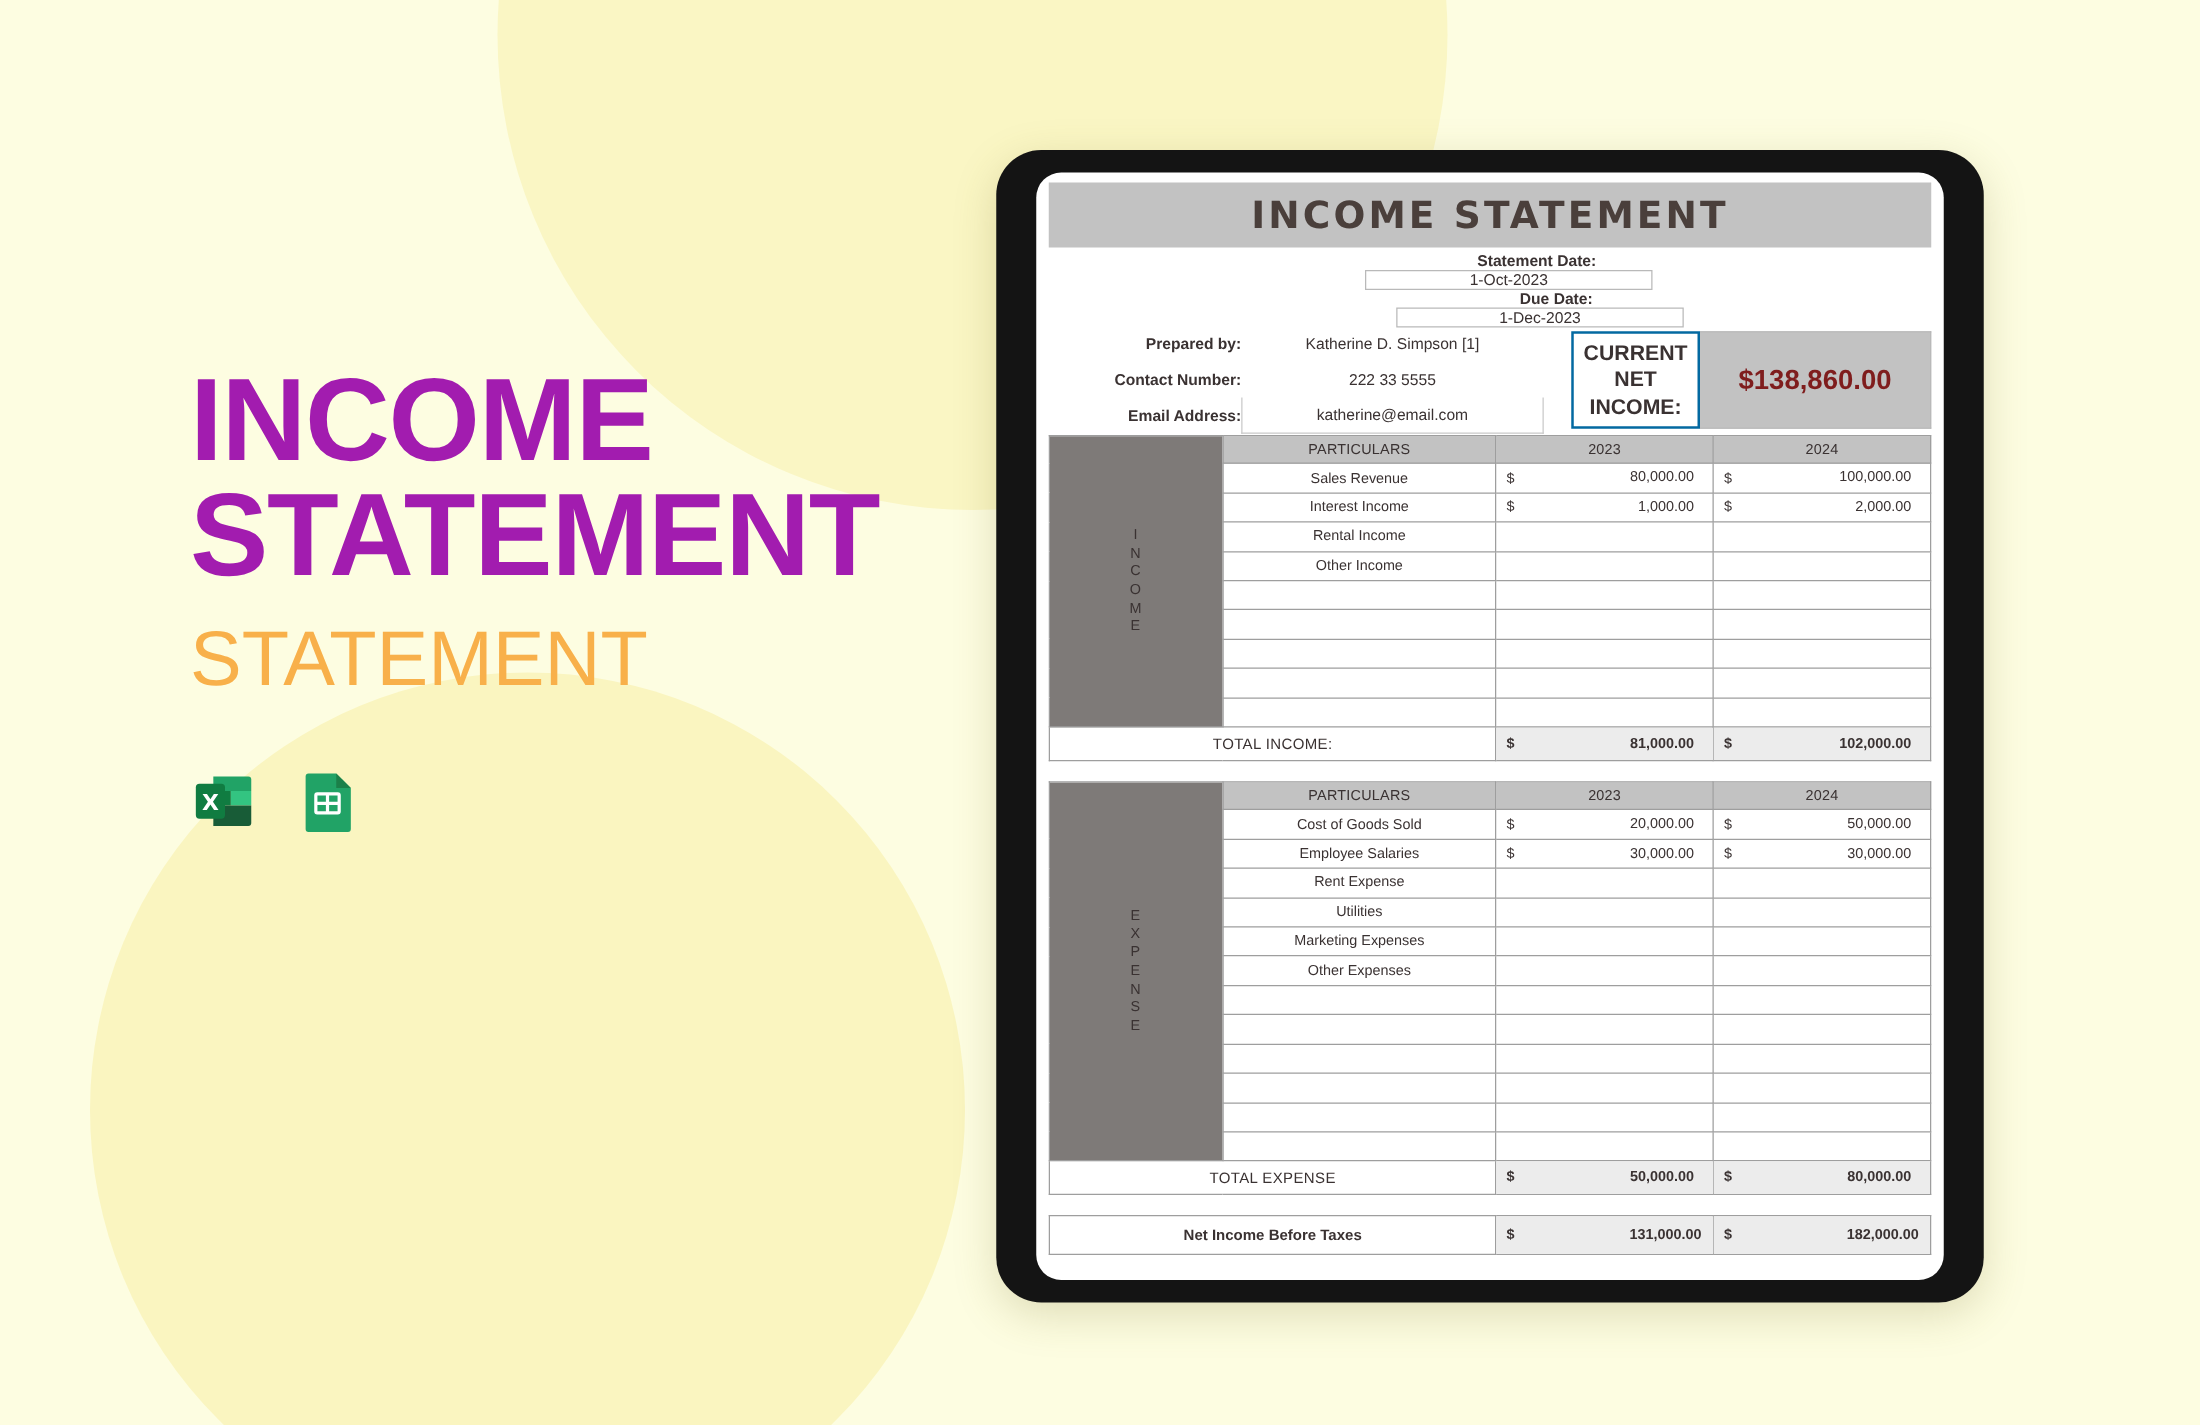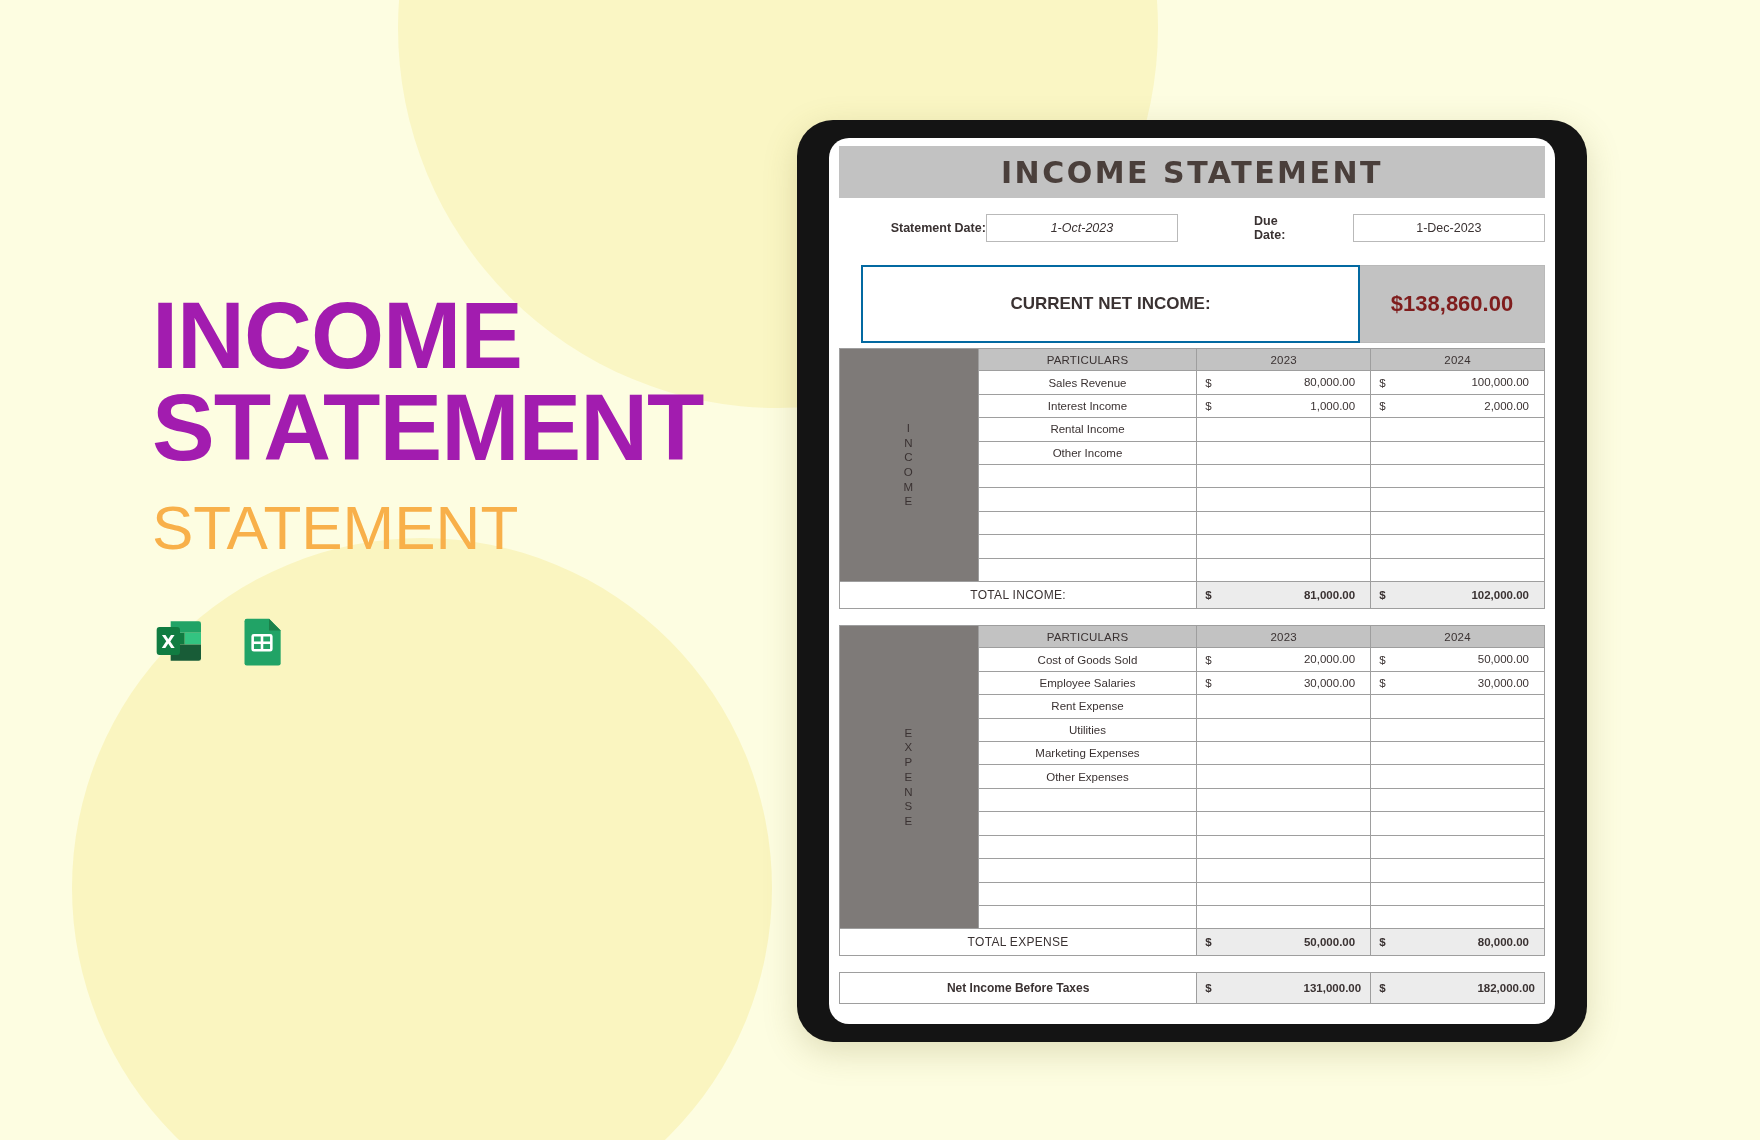--- a/index.html
+++ b/index.html
@@ -104,20 +104,21 @@
     letter-spacing: 2.5px;
     color: #4a3f3b;
   }
 
   
   .info-top {
     display: flex;
     align-items: center;
     height: 52px;
     padding-left: 30px;
+    flex-direction: column;
   }
   .lbl {
     font-weight: bold;
     font-size: 12.5px;
     color: #3a3232;
   }
   .field-box {
     border: 1px solid #b9b9b9;
     background: #fff;
     height: 28px;
@@ -317,26 +318,40 @@
 <div class="tablet">
   <div class="screen">
     <div class="sheet">
 
       <div class="banner">
         <span class="banner-text">INCOME STATEMENT</span>
       </div>
 
       <div class="info-top">
         <span class="lbl" style="width:140px;text-align:right;">Statement Date:</span>
-        <span class="field-box w-date" style="font-style:italic;">1-Oct-2023</span>
+        <span class="field-box w-date" style="">1-Oct-2023</span>
         <span class="lbl" style="margin-left:76px;">Due Date:</span>
         <span class="field-box w-date" style="margin-left:50px;">1-Dec-2023</span>
       </div>
 
       <div class="info-mid">
+        <div class="info-left">
+          <div class="info-line">
+            <span class="lbl">Prepared by:</span>
+            <span class="val">Katherine D. Simpson [1]</span>
+          </div>
+          <div class="info-line">
+            <span class="lbl">Contact Number:</span>
+            <span class="val">222 33 5555</span>
+          </div>
+          <div class="info-line boxed">
+            <span class="lbl">Email Address:</span>
+            <span class="val">katherine@email.com</span>
+          </div>
+        </div>
         <div class="netbox">
           <div class="netbox-label">CURRENT NET INCOME:</div>
           <div class="netbox-value">$138,860.00</div>
         </div>
       </div>
 
       <table class="tbl">
         <colgroup>
           <col class="col-side">
             <col class="col-part">

